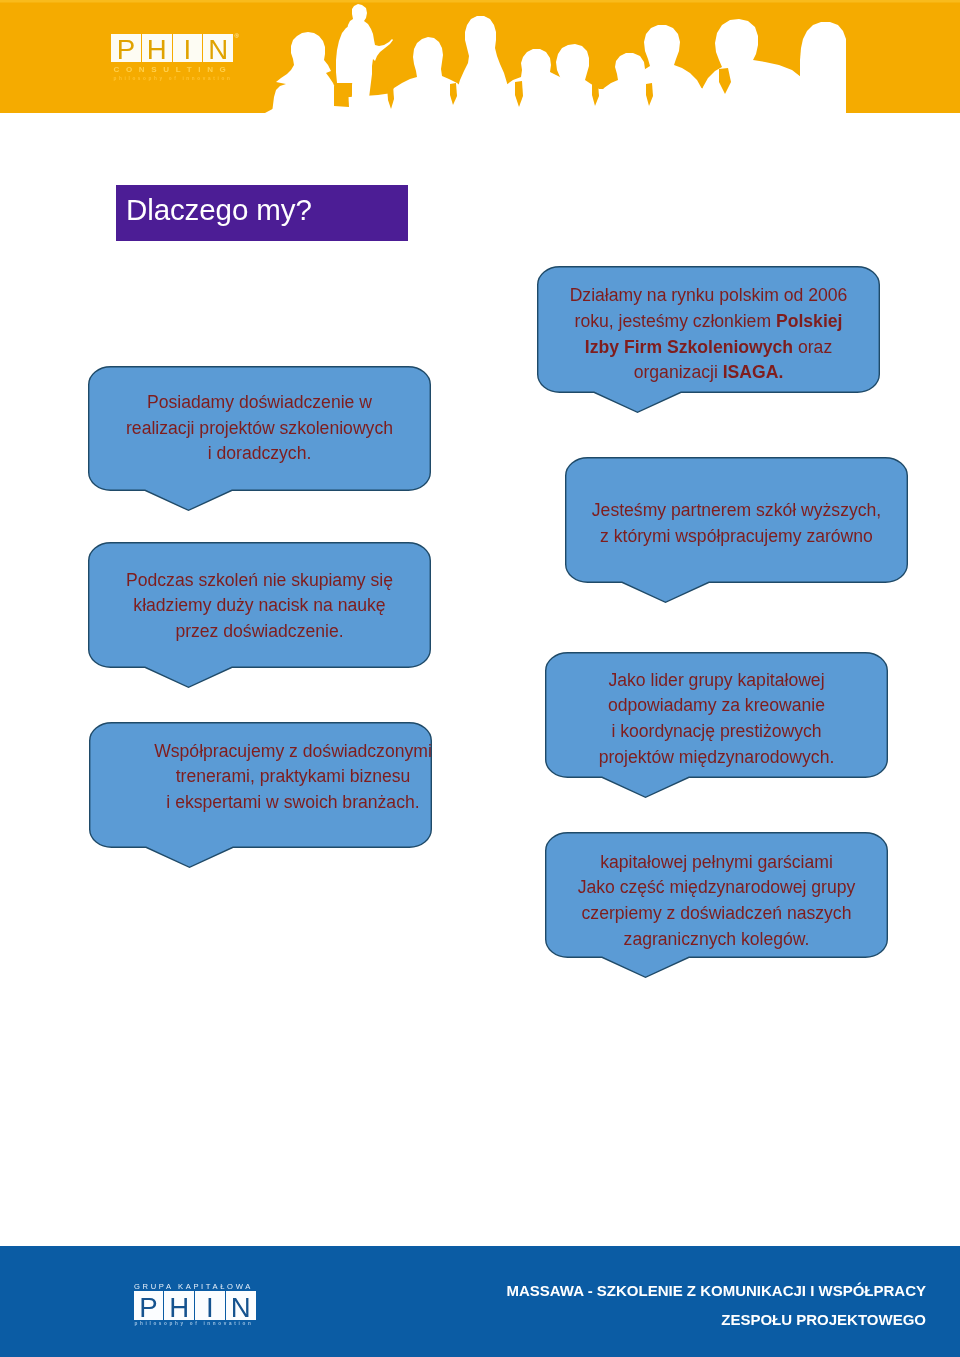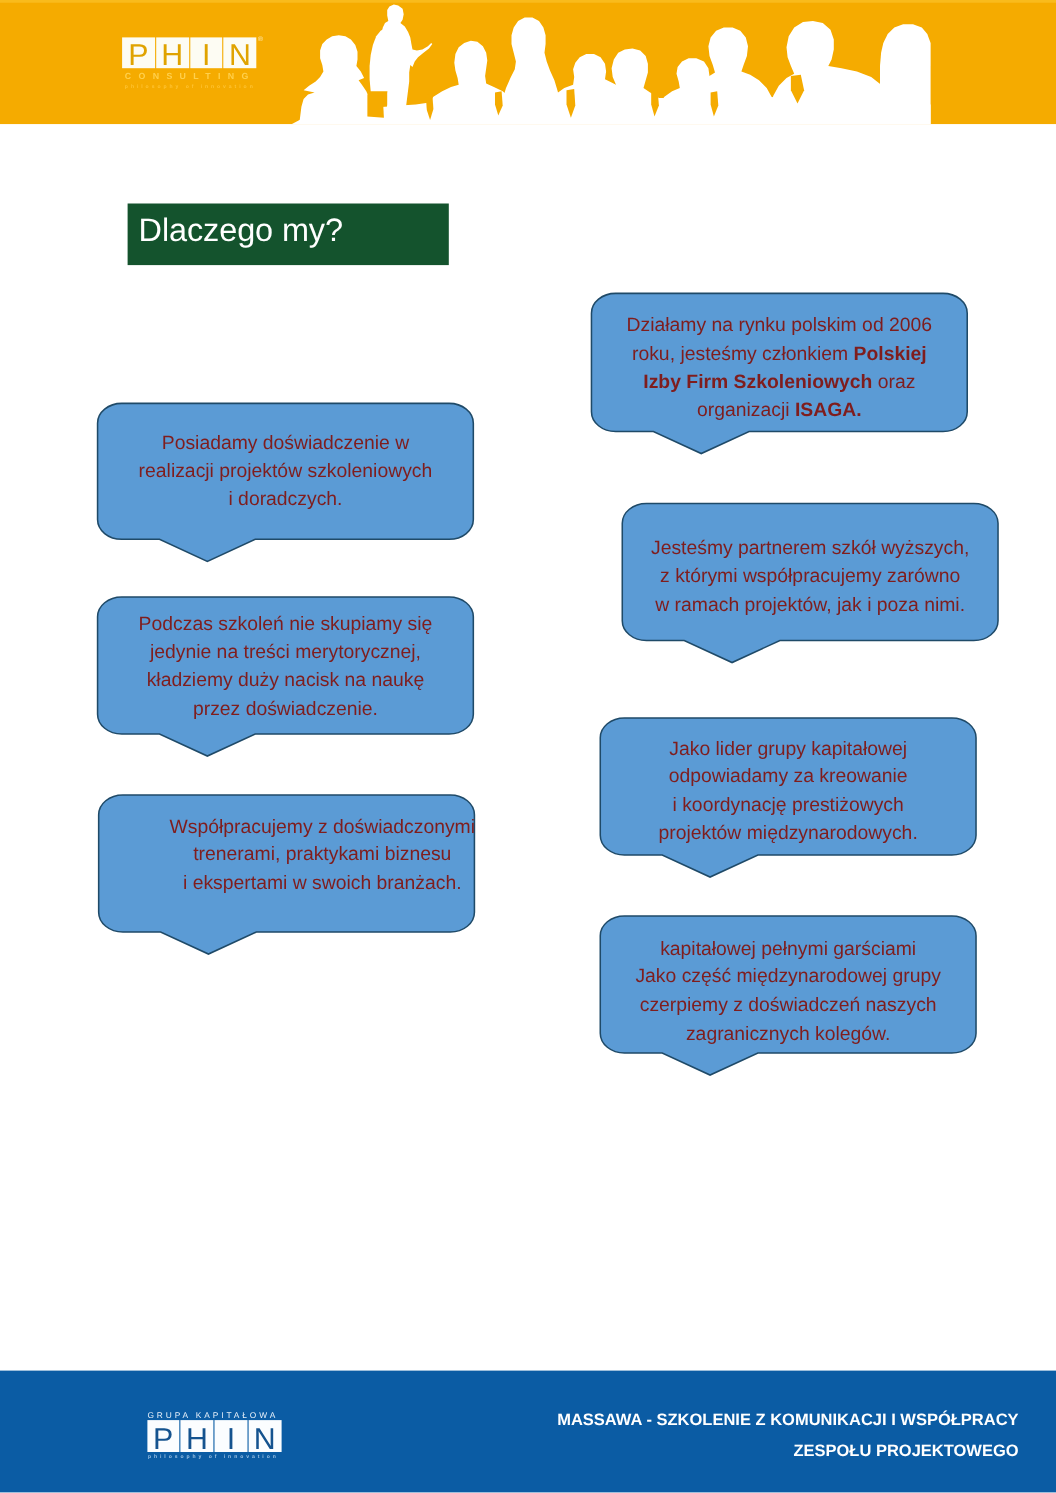--- a/index.html
+++ b/index.html
@@ -146,42 +146,41 @@
       <div class="lsq">P</div>
       <div class="lsq">H</div>
       <div class="lsq">I</div>
       <div class="lsq">N</div>
     </div>
     <div class="logo-reg">®</div>
     <div class="logo-consulting">CONSULTING</div>
     <div class="logo-tagline">philosophy of innovation</div>
   </div>
 
-  <div class="title-box" style="background: #14532d; text-align: right;">
+  <div class="title-box" style="background: #4c1d95; text-align: right;">
     <div class="title-text">Dlaczego my?</div>
   </div>
 
   <div id="bubbles">
       <div class="bubble" style="left: 88px; top: 366px; width: 343px; height: 125px;">
         <svg width="345" height="147" viewBox="0 0 345 147">
           <path d="M 22.7 0.7 H 320.3 A 22 18 0 0 1 342.3 18.7 V 106.3 A 22 18 0 0 1 320.3 124.3 H 144 L 100.5 144.3 L 57 124.3 H 22.7 A 22 18 0 0 1 0.7 106.3 V 18.7 A 22 18 0 0 1 22.7 0.7 Z" fill="#5B9BD5" stroke="#1F4A68" stroke-width="1.4" stroke-linejoin="miter"></path>
         </svg>
         <div class="btext" style="transform:translateY(0px)">
           <span>Posiadamy doświadczenie w</span>
           <span>realizacji projektów szkoleniowych</span>
           <span>i doradczych.</span>
         </div>
       </div>
       <div class="bubble" style="left: 88px; top: 542px; width: 343px; height: 126px;">
         <svg width="345" height="148" viewBox="0 0 345 148">
           <path d="M 22.7 0.7 H 320.3 A 22 18 0 0 1 342.3 18.7 V 107.3 A 22 18 0 0 1 320.3 125.3 H 144 L 100.5 145.3 L 57 125.3 H 22.7 A 22 18 0 0 1 0.7 107.3 V 18.7 A 22 18 0 0 1 22.7 0.7 Z" fill="#5B9BD5" stroke="#1F4A68" stroke-width="1.4" stroke-linejoin="miter"></path>
         </svg>
         <div class="btext" style="transform:translateY(1px)">
           <span>Podczas szkoleń nie skupiamy się</span>
-          <span>jedynie na treści merytorycznej,</span>
           <span>kładziemy duży nacisk na naukę</span>
           <span>przez doświadczenie.</span>
         </div>
       </div>
       <div class="bubble" style="left: 89px; top: 722px; width: 408px; height: 126px;">
         <svg width="345" height="148" viewBox="0 0 345 148">
           <path d="M 22.7 0.7 H 320.3 A 22 18 0 0 1 342.3 18.7 V 107.3 A 22 18 0 0 1 320.3 125.3 H 144 L 100.5 145.3 L 57 125.3 H 22.7 A 22 18 0 0 1 0.7 107.3 V 18.7 A 22 18 0 0 1 22.7 0.7 Z" fill="#5B9BD5" stroke="#1F4A68" stroke-width="1.4" stroke-linejoin="miter"></path>
         </svg>
         <div class="btext" style="transform:translateY(-8px)">
           <span>Współpracujemy z doświadczonymi</span>
@@ -200,21 +199,20 @@
           <span>organizacji <b>ISAGA.</b></span>
         </div>
       </div>
       <div class="bubble" style="left: 545px; top: 457px; width: 343px; height: 126px; margin-left: 20px;">
         <svg width="345" height="148" viewBox="0 0 345 148">
           <path d="M 22.7 0.7 H 320.3 A 22 18 0 0 1 342.3 18.7 V 107.3 A 22 18 0 0 1 320.3 125.3 H 144 L 100.5 145.3 L 57 125.3 H 22.7 A 22 18 0 0 1 0.7 107.3 V 18.7 A 22 18 0 0 1 22.7 0.7 Z" fill="#5B9BD5" stroke="#1F4A68" stroke-width="1.4" stroke-linejoin="miter"></path>
         </svg>
         <div class="btext" style="transform:translateY(4px)">
           <span>Jesteśmy partnerem szkół wyższych,</span>
           <span>z którymi współpracujemy zarówno</span>
-          <span>w ramach projektów, jak i poza nimi.</span>
         </div>
       </div>
       <div class="bubble" style="left: 545px; top: 652px; width: 343px; height: 126px;">
         <svg width="345" height="148" viewBox="0 0 345 148">
           <path d="M 22.7 0.7 H 320.3 A 22 18 0 0 1 342.3 18.7 V 107.3 A 22 18 0 0 1 320.3 125.3 H 144 L 100.5 145.3 L 57 125.3 H 22.7 A 22 18 0 0 1 0.7 107.3 V 18.7 A 22 18 0 0 1 22.7 0.7 Z" fill="#5B9BD5" stroke="#1F4A68" stroke-width="1.4" stroke-linejoin="miter"></path>
         </svg>
         <div class="btext" style="transform:translateY(4px)">
           <span>Jako lider grupy kapitałowej</span>
           <span>odpowiadamy za kreowanie</span>
           <span>i koordynację prestiżowych</span>

